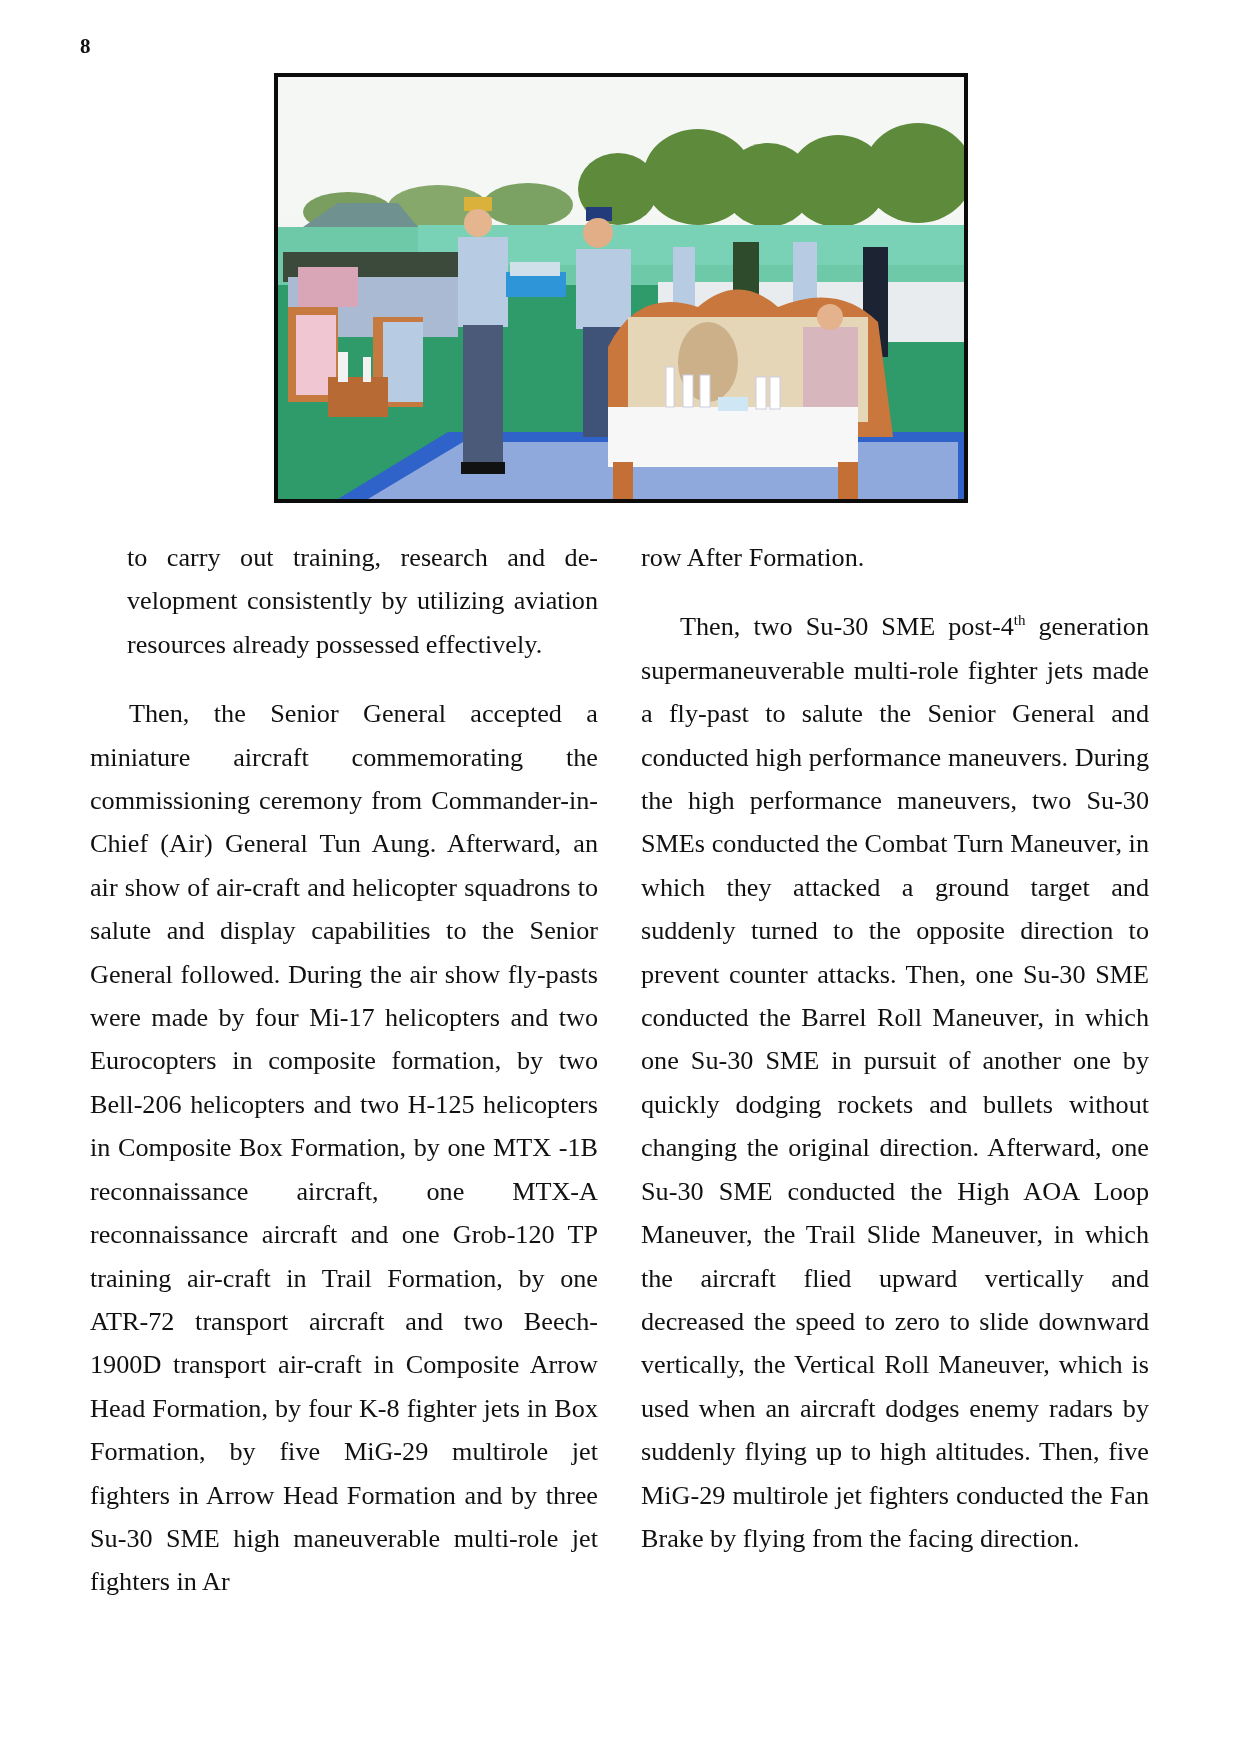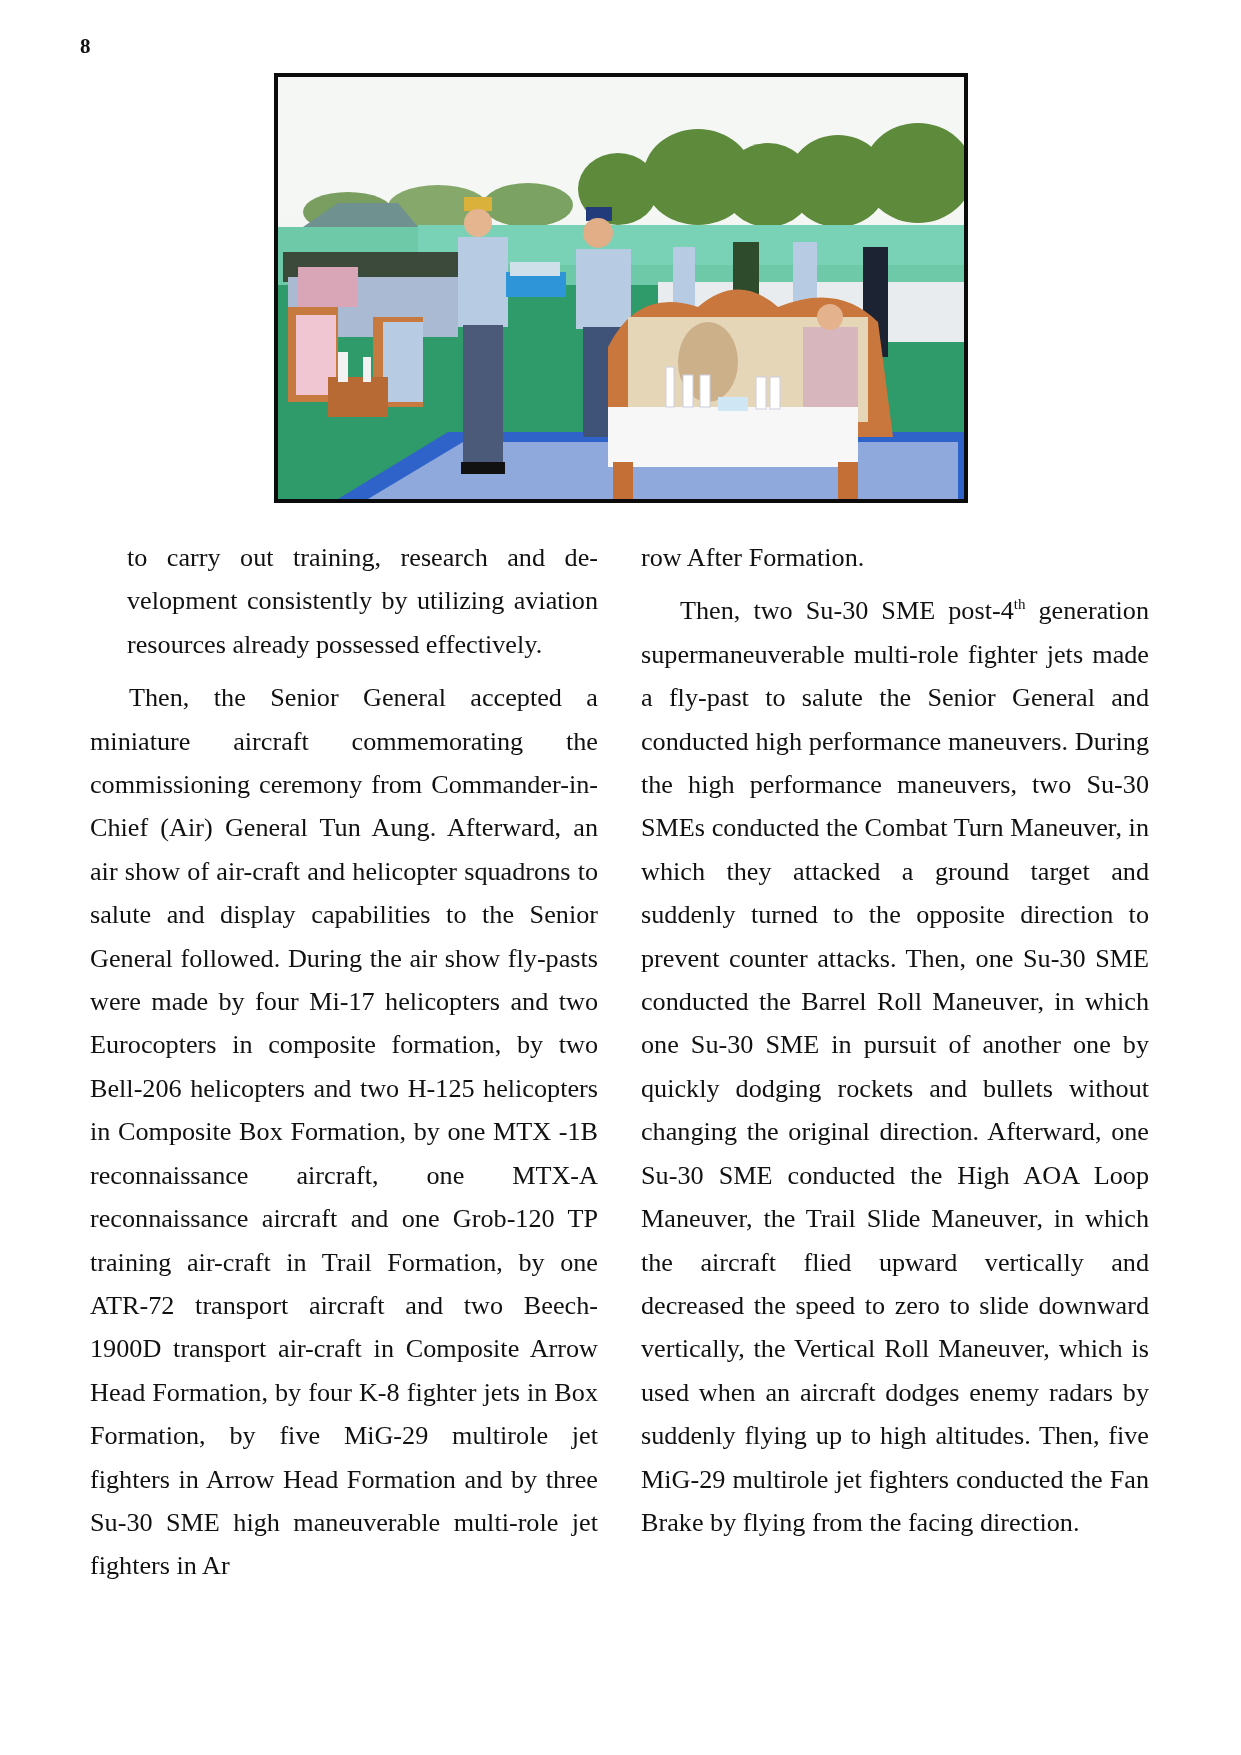--- a/index.html
+++ b/index.html
@@ -11,21 +11,21 @@
   .photo-frame { position: absolute; left: 274px; top: 73px; width: 686px; height: 422px;
                  border: 4px solid #0b0b0b; overflow: hidden; background: #f4f6f3; }
   .photo-frame svg { display: block; width: 100%; height: 100%; }
 
   .column { position: absolute; top: 536px; font-size: 26.2px; line-height: 43.4px;
             text-align: justify; hyphens: manual; }
   .col-left  { left: 90px;  width: 508px; }
   .col-right { left: 641px; width: 508px; }
 
   .column p { margin: 0; }
-  .column p + p { margin-top: 10px; }
+  .column p + p { margin-top: 26px; }
   .indent-block { padding-left: 37px; }
   .first-indent { text-indent: 39px; }
   sup { font-size: 15px; line-height: 0; vertical-align: 10px; }
 </style>
 </head>
 <body>
 
 <div class="page-number">8</div>
 
 <div class="photo-frame">

